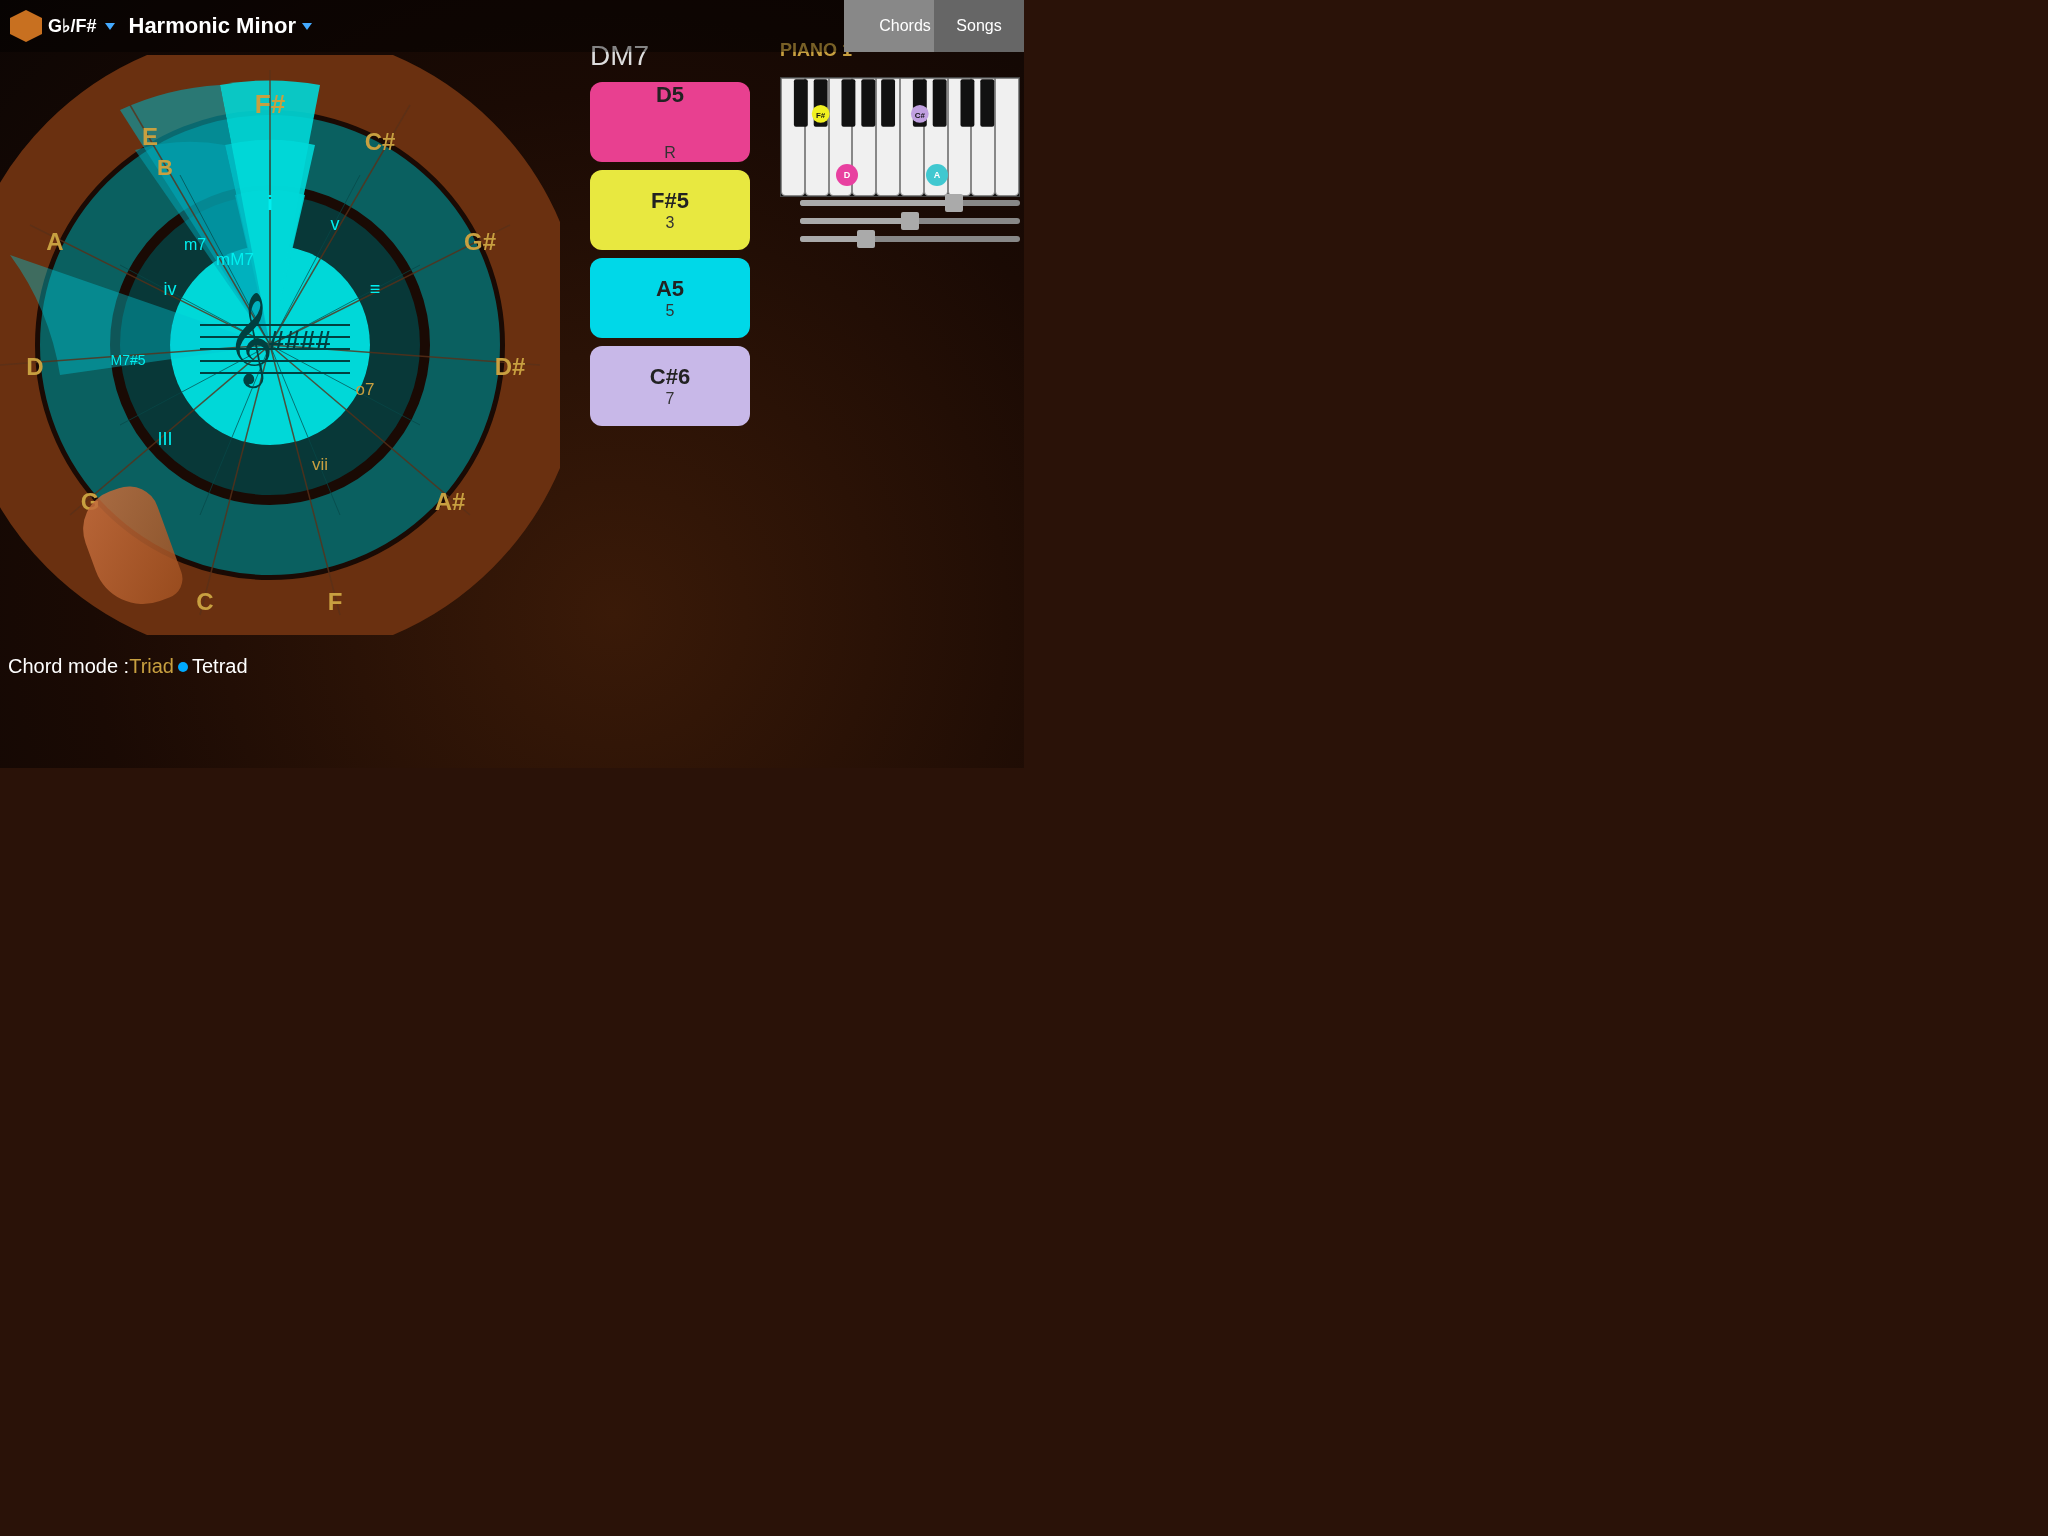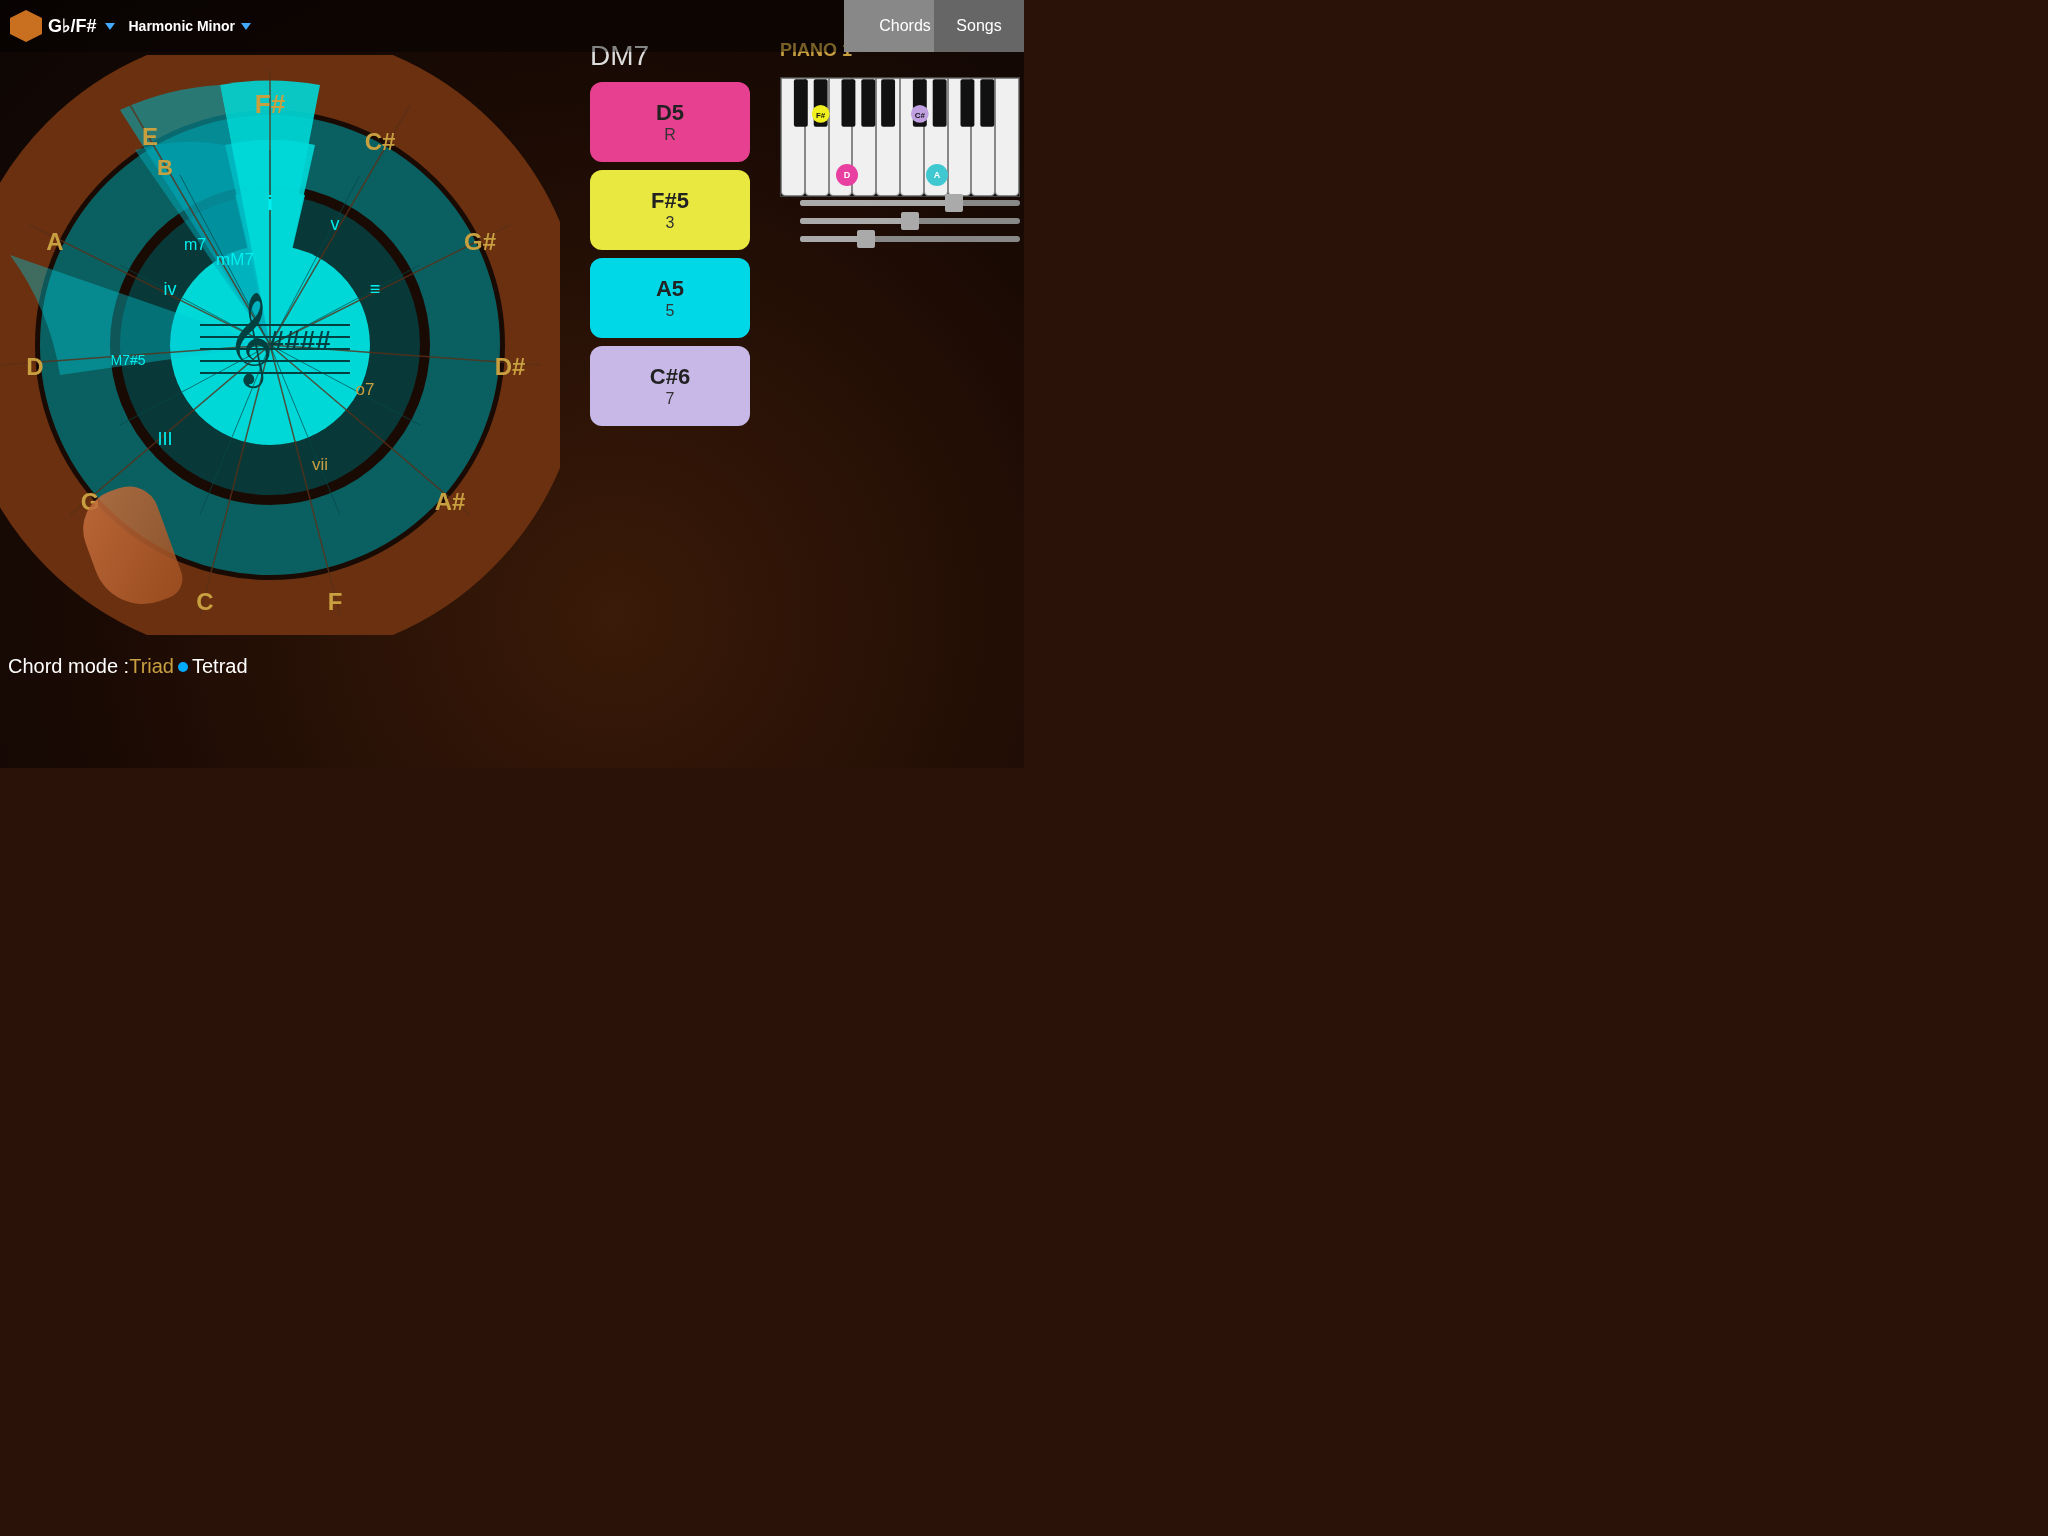--- a/index.html
+++ b/index.html
@@ -58,21 +58,21 @@
       width: 0;
       height: 0;
       border-left: 5px solid transparent;
       border-right: 5px solid transparent;
       border-top: 7px solid #4af;
       margin-left: 4px;
     }
 
     .scale-label {
       color: #fff;
-      font-size: 14px;
+      font-size: 22px;
       font-weight: bold;
       margin-left: 14px;
     }
 
     .top-right-buttons {
       position: absolute;
       right: 0;
       top: 0;
       display: flex;
       height: 52px;
@@ -142,21 +142,21 @@
       font-size: 22px;
       font-weight: bold;
       color: #222;
     }
 
     .note-card .note-role {
       font-size: 16px;
       color: #333;
     }
 
-    .card-pink { background: #e84090; }
+    .card-pink { background: #e84090; justify-content: space-between; }
     .card-yellow { background: #e8e840; }
     .card-cyan { background: #00d8e8; }
     .card-lavender { background: #c8b8e8; }
 
     
     .piano-section {
       position: absolute;
       top: 40px;
       left: 780px;
       right: 0;

